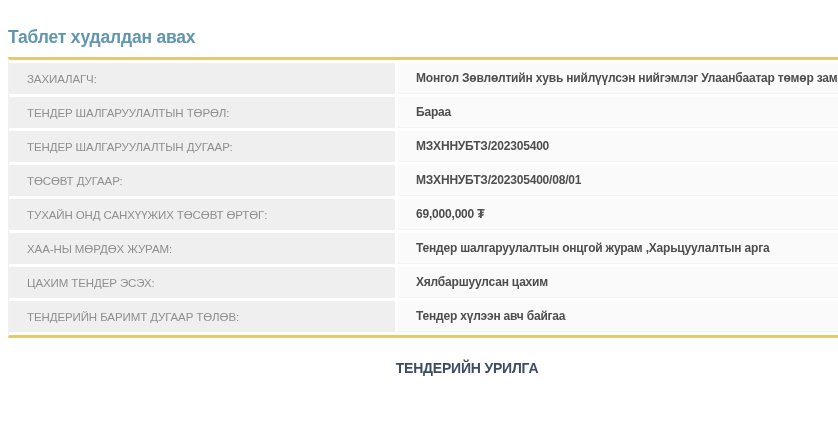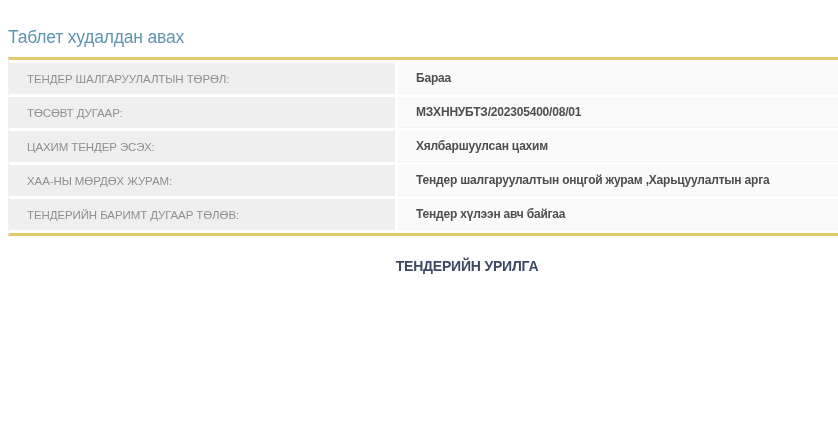--- a/index.html
+++ b/index.html
@@ -15,21 +15,21 @@
     position: relative;
   }
   .content {
     margin-left: 8px;
     width: 830px;
   }
   .page-title {
     margin: 0;
     padding-top: 27px;
     font-size: 17.5px;
-    font-weight: 400;
+    font-weight: 700;
     letter-spacing: -0.2px;
     color: #6096b0;
   }
   table.detail-table {
     margin-top: 9px;
     width: 830px;
     border-collapse: separate;
     border-spacing: 0 3px;
     border-top: 3px solid #e2ca6d;
     border-bottom: 3px solid #e2ca6d;
@@ -72,34 +72,46 @@
 </head>
 <body>
 
 <div class="content">
 
   <h1 class="page-title">Таблет худалдан авах</h1>
 
   <table class="detail-table">
     <tbody>
       <tr>
+        <td class="cell-label">ЗАХИАЛАГЧ:</td>
+        <td class="cell-value">Монгол Зөвлөлтийн хувь нийлүүлсэн нийгэмлэг Улаанбаатар төмөр зам</td>
+      </tr>
+      <tr>
         <td class="cell-label">ТЕНДЕР ШАЛГАРУУЛАЛТЫН ТӨРӨЛ:</td>
         <td class="cell-value">Бараа</td>
+      </tr>
+      <tr>
+        <td class="cell-label">ТЕНДЕР ШАЛГАРУУЛАЛТЫН ДУГААР:</td>
+        <td class="cell-value">МЗХННУБТЗ/202305400</td>
       </tr>
       <tr>
         <td class="cell-label">ТӨСӨВТ ДУГААР:</td>
         <td class="cell-value">МЗХННУБТЗ/202305400/08/01</td>
       </tr>
       <tr>
-        <td class="cell-label">ЦАХИМ ТЕНДЕР ЭСЭХ:</td>
-        <td class="cell-value">Хялбаршуулсан цахим</td>
+        <td class="cell-label">ТУХАЙН ОНД САНХҮҮЖИХ ТӨСӨВТ ӨРТӨГ:</td>
+        <td class="cell-value">69,000,000 ₮</td>
       </tr>
       <tr>
         <td class="cell-label">ХАА-НЫ МӨРДӨХ ЖУРАМ:</td>
         <td class="cell-value">Тендер шалгаруулалтын онцгой журам ,Харьцуулалтын арга</td>
+      </tr>
+      <tr>
+        <td class="cell-label">ЦАХИМ ТЕНДЕР ЭСЭХ:</td>
+        <td class="cell-value">Хялбаршуулсан цахим</td>
       </tr>
       <tr>
         <td class="cell-label">ТЕНДЕРИЙН БАРИМТ ДУГААР ТӨЛӨВ:</td>
         <td class="cell-value">Тендер хүлээн авч байгаа</td>
       </tr>
     </tbody>
   </table>
 
   <div class="section-heading">ТЕНДЕРИЙН УРИЛГА</div>
 

